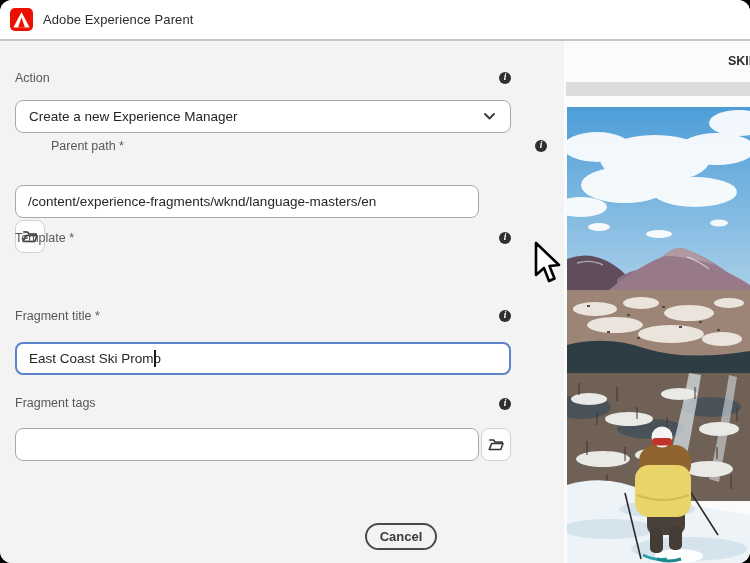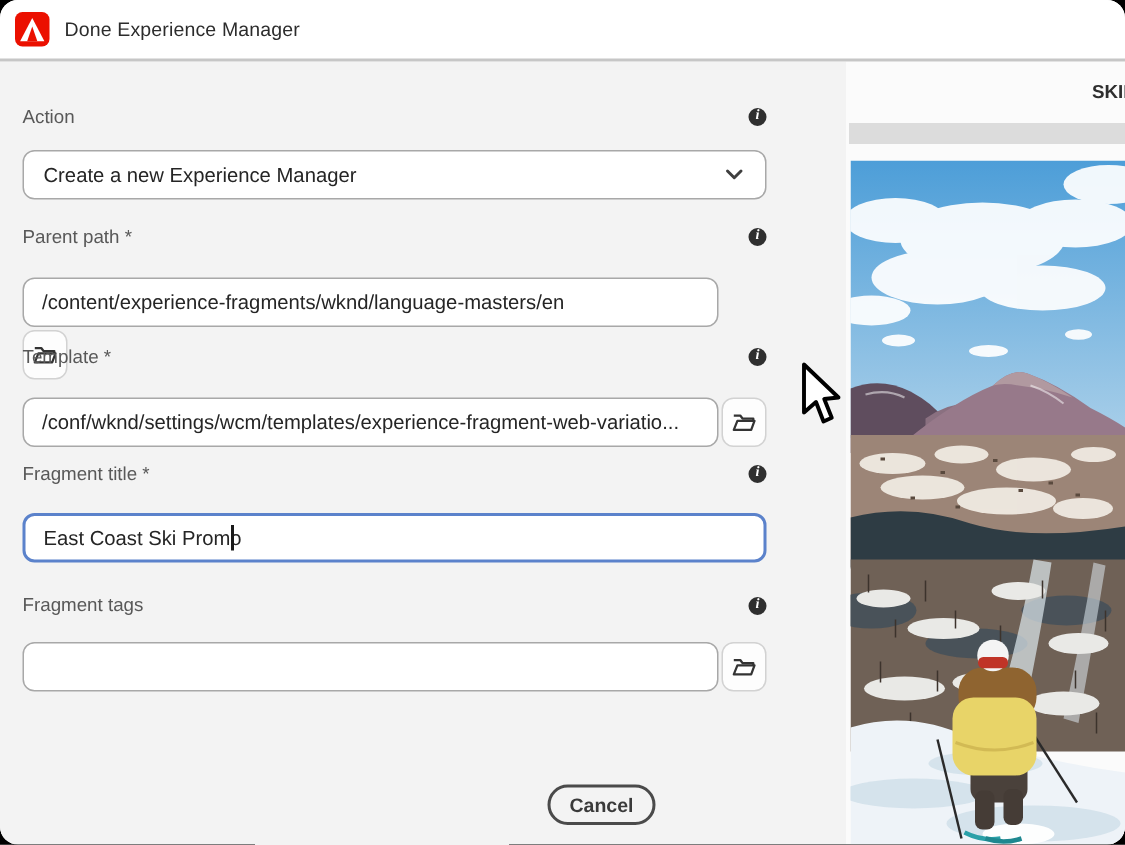--- a/index.html
+++ b/index.html
@@ -41,21 +41,21 @@
 
   .btn{position:absolute;height:27px;border-radius:14px;font-size:13px;font-weight:bold;
        display:flex;align-items:center;justify-content:center;cursor:pointer;}
   .btn-cancel{left:365px;top:482px;width:72px;background:transparent;border:2px solid #4a4a4a;color:#3a3a3a;}
   .btn-done{left:455px;top:482px;width:72px;background:var(--accent,#3b64c8);border:none;color:#fff;}
 
   .cursor{position:absolute;left:533px;top:241px;z-index:40;}
 
   
   .r1{top:27px;} .c1{top:59px;}
-  .r2{top:107px;} .c2{top:144px;flex-direction:column;}
+  .r2{top:95px;margin-left:36px;} .c2{top:144px;flex-direction:column;}
   .r3{top:187px;} .c3{top:224px;}
   .r4{top:265px;} .c4{top:301px;}
   .r5{top:349px;align-items:flex-end;} .c5{top:387px;}
 </style>
 </head>
 <body>
 
 <div class="screen">
 
   <div class="page-bg">
@@ -176,21 +176,21 @@
     </div>
   </div>
 
   <header class="topbar">
     <span class="logo" id="logoBox" style="background: rgb(235, 16, 0);">
       <svg width="23" height="23" viewBox="0 0 23 23">
         <polygon points="11.5,4 19.6,19.5 3.4,19.5" fill="#ffffff"></polygon>
         <polygon points="11.5,9.6 14.9,19.5 8.1,19.5" fill="#eb1000" id="logoNotch"></polygon>
       </svg>
     </span>
-    <span class="app-title">Done Experience Manager</span>
+    <span class="app-title">Adobe Experience Parent</span>
   </header>
 
   <section class="dialog">
 
     <div class="label-row r1">
       <span class="field-label">Action</span>
       <span class="info-icon">i</span>
     </div>
     <div class="control-row c1">
       <div class="select">
@@ -212,29 +212,20 @@
           <path d="M1.2,2 h4.3 l1.5,2 h7.2 v2" fill="none" stroke="#333" stroke-width="1.5" stroke-linejoin="round"></path>
           <polygon points="3.6,5.6 15,5.6 12.8,11.6 1.2,11.6" fill="#fff" stroke="#333" stroke-width="1.5" stroke-linejoin="round"></polygon>
         </svg>
       </button>
     </div>
 
     <div class="label-row r3">
       <span class="field-label">Template *</span>
       <span class="info-icon">i</span>
     </div>
-    <div class="control-row c3">
-      <input class="text-input w-picker" value="/conf/wknd/settings/wcm/templates/experience-fragment-web-variatio..." style="">
-      <button class="picker-btn">
-        <svg width="16" height="14" viewBox="0 0 16 14">
-          <path d="M1.2,2 h4.3 l1.5,2 h7.2 v2" fill="none" stroke="#333" stroke-width="1.5" stroke-linejoin="round"></path>
-          <polygon points="3.6,5.6 15,5.6 12.8,11.6 1.2,11.6" fill="#fff" stroke="#333" stroke-width="1.5" stroke-linejoin="round"></polygon>
-        </svg>
-      </button>
-    </div>
 
     <div class="label-row r4">
       <span class="field-label">Fragment title *</span>
       <span class="info-icon">i</span>
     </div>
     <div class="control-row c4" style="position:absolute;">
       <input class="text-input w-full focused" value="East Coast Ski Promo" style="">
       <span class="caret-bar"></span>
     </div>
 

